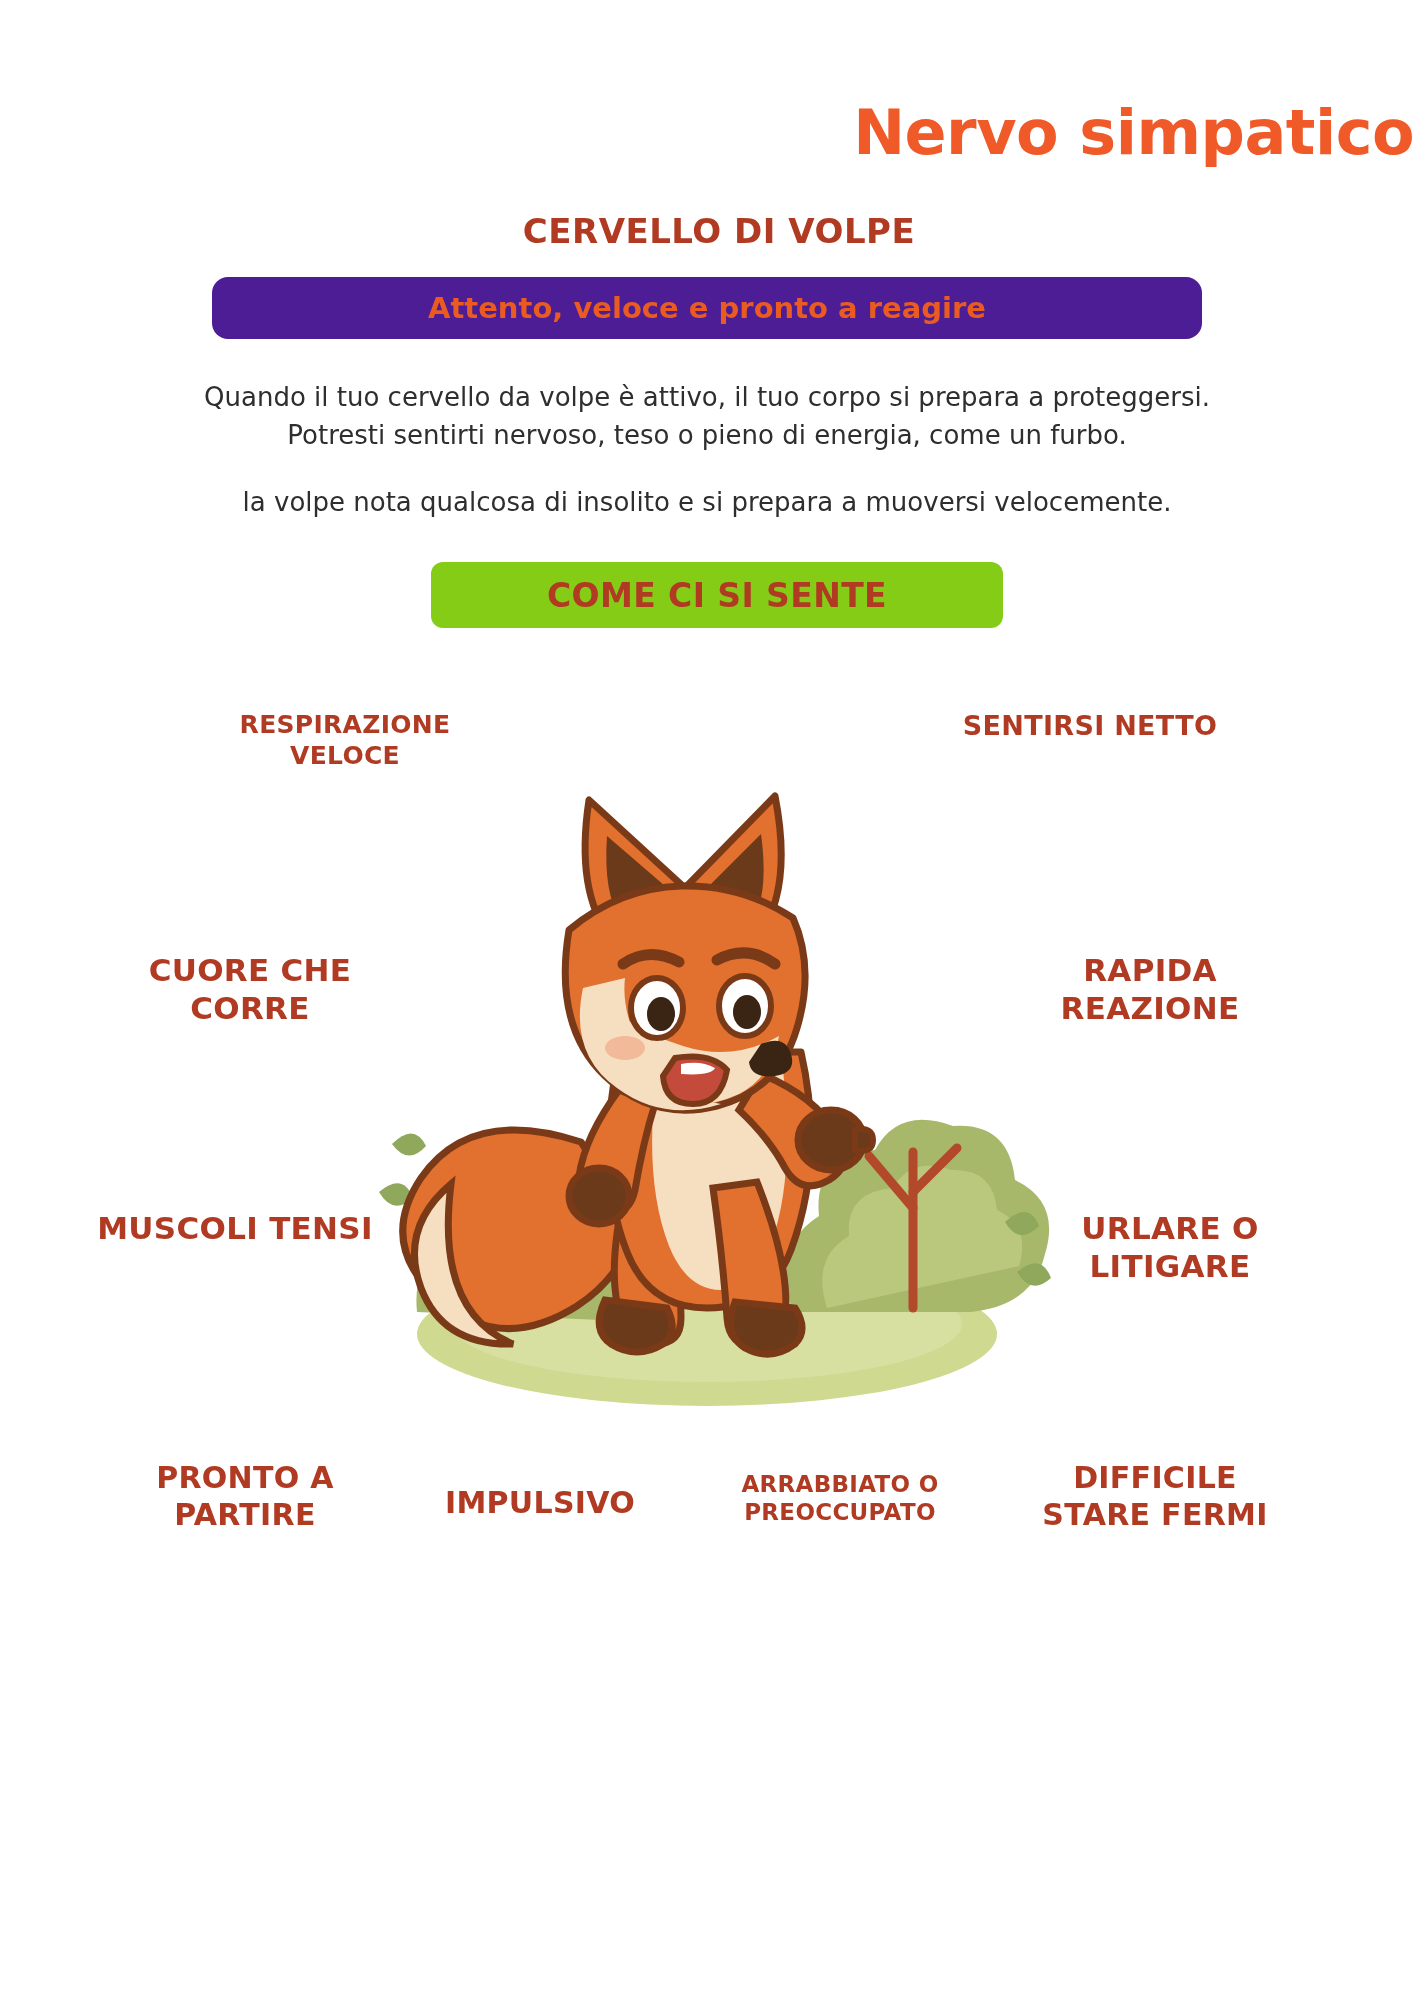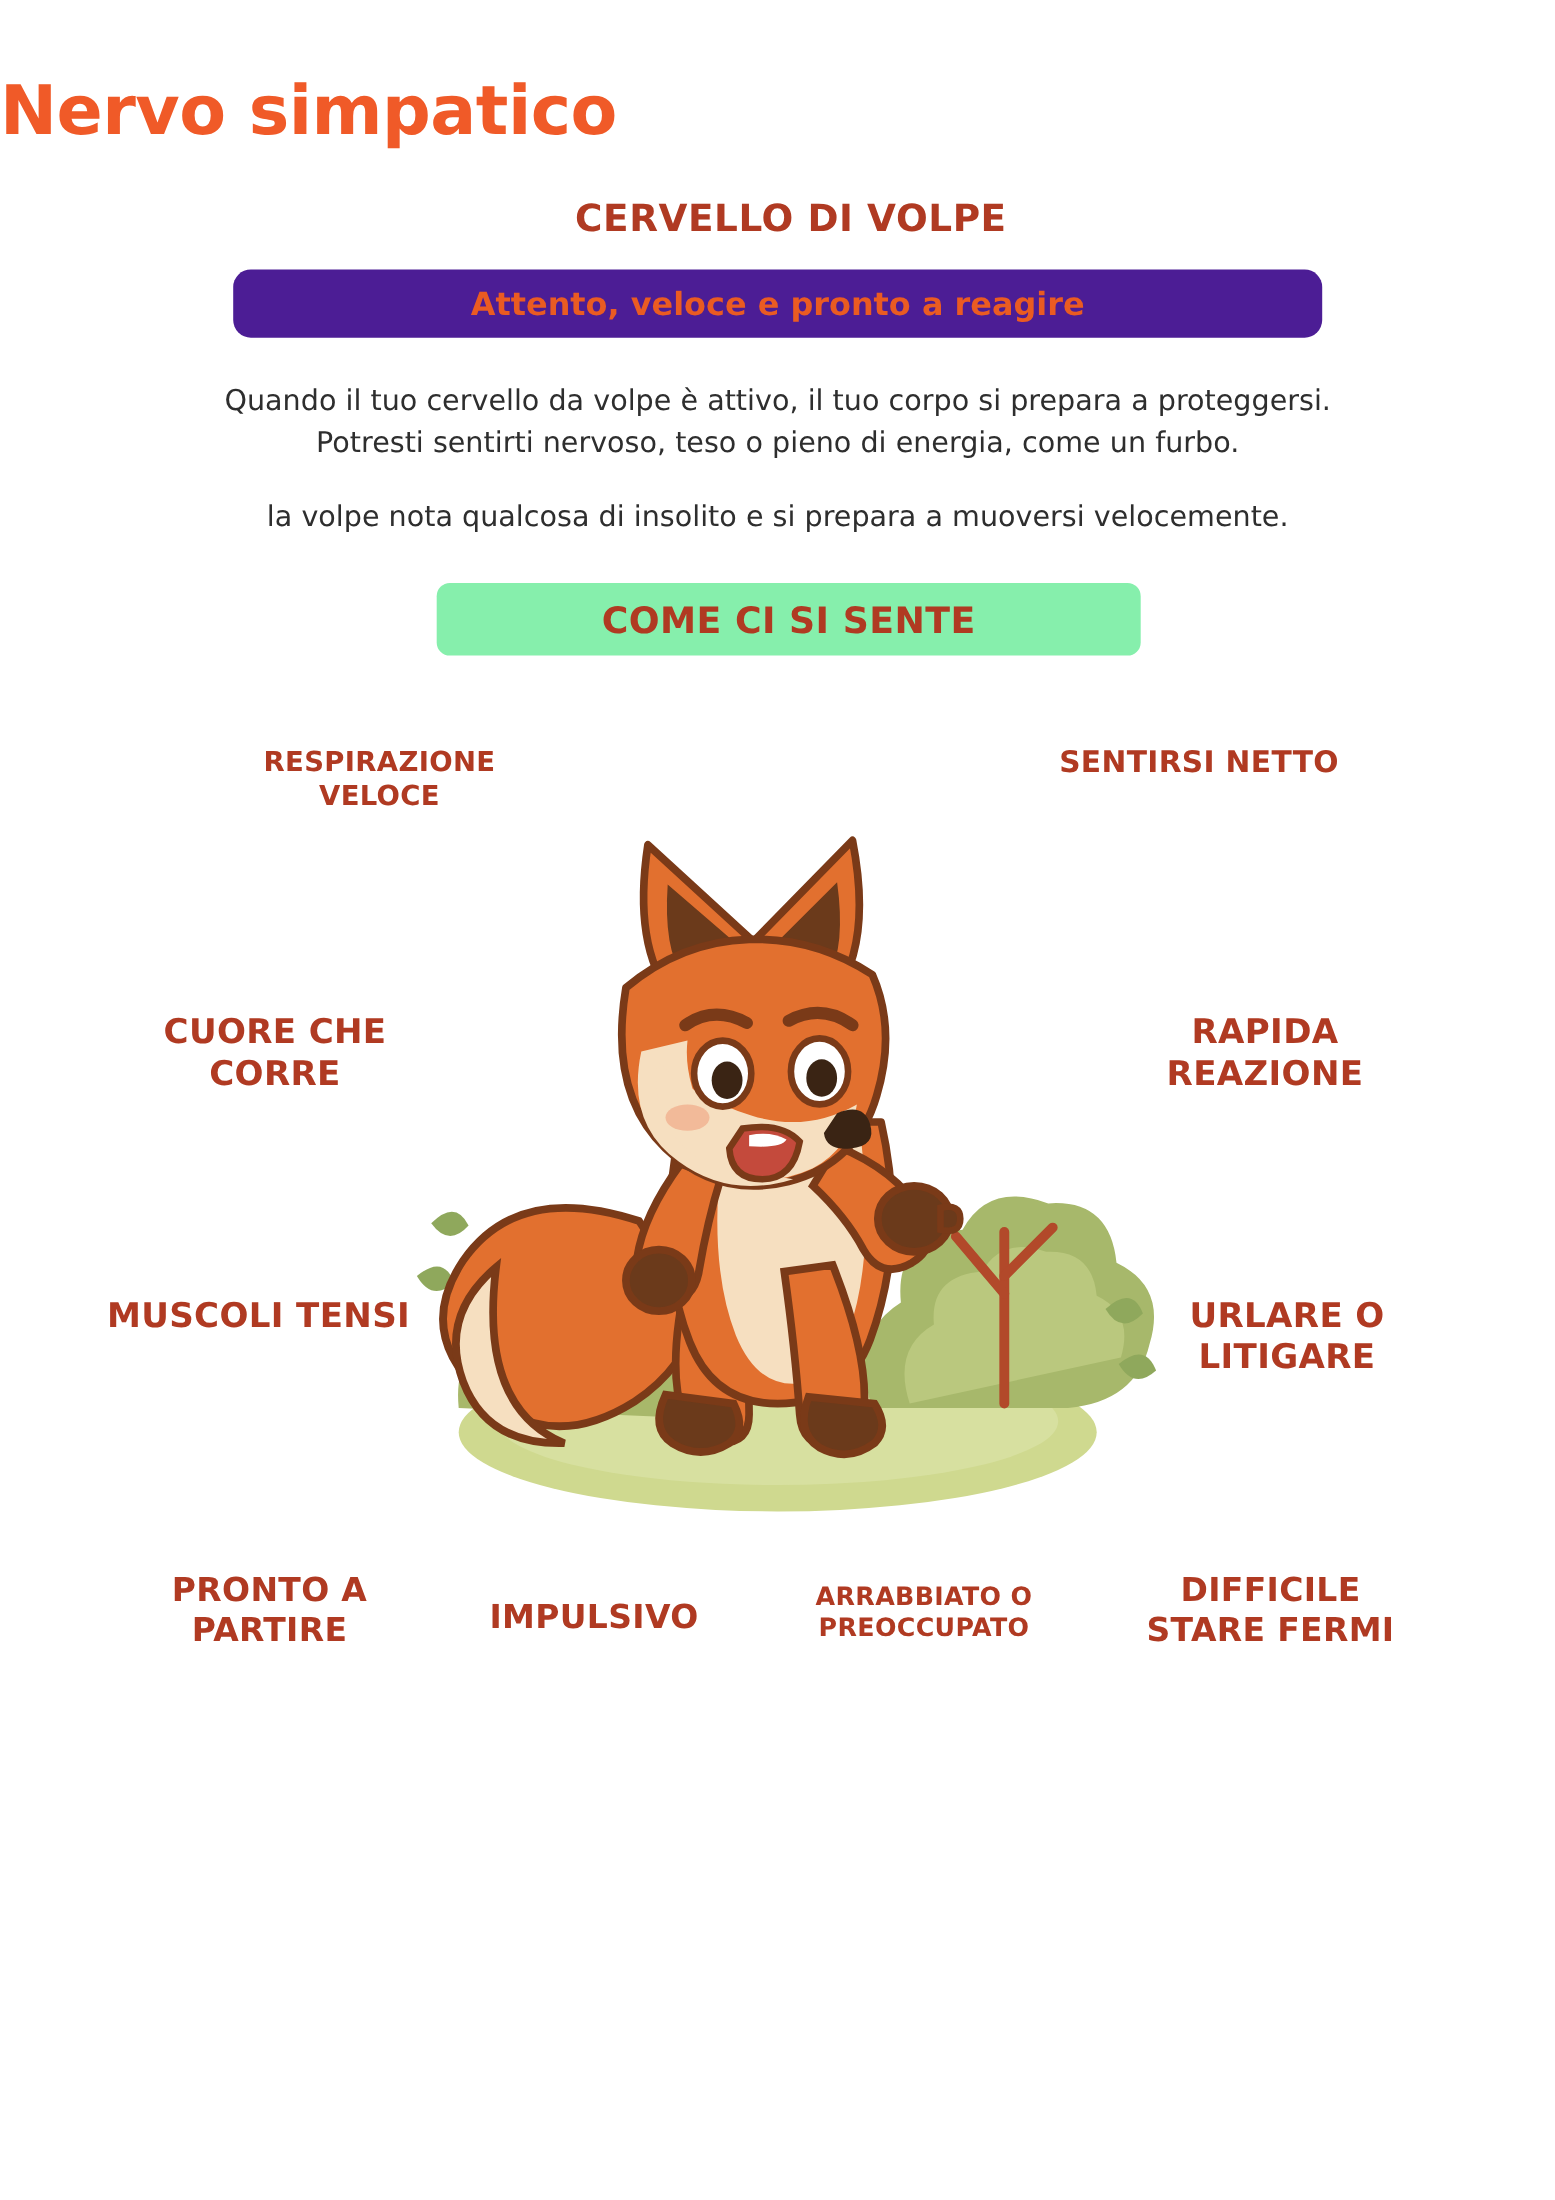--- a/index.html
+++ b/index.html
@@ -16,27 +16,27 @@
   }
   .page {
     position: relative;
     width: 1414px;
     height: 2000px;
     box-sizing: border-box;
   }
 
   
   .title {
-    text-align: left;
+    text-align: right;
     color: #f05a28;
     font-size: 62px;
     font-weight: 800;
     letter-spacing: -0.5px;
     margin: 0;
-    padding-top: 68px;
+    padding-top: 100px;
     line-height: 1.05;
   }
   .subtitle {
     text-align: center;
     color: #b03a22;
     font-size: 34px;
     font-weight: 600;
     letter-spacing: 0.5px;
     margin: 0;
     padding-top: 46px;
@@ -72,23 +72,23 @@
   .paragraph.second {
     margin-top: 30px;
     width: 1160px;
   }
   .cta-wrap {
     display: flex;
     justify-content: center;
     margin-top: 40px;
   }
   .cta {
-    background: #86efac;
+    background: #84cc16;
     border-radius: 12px;
-    width: 640px;
+    width: 572px;
     height: 66px;
     display: flex;
     align-items: center;
     justify-content: center;
     color: #b03a22;
     font-size: 33px;
     font-weight: 700;
     letter-spacing: 0.4px;
     box-sizing: border-box;
     margin-left: 20px;

